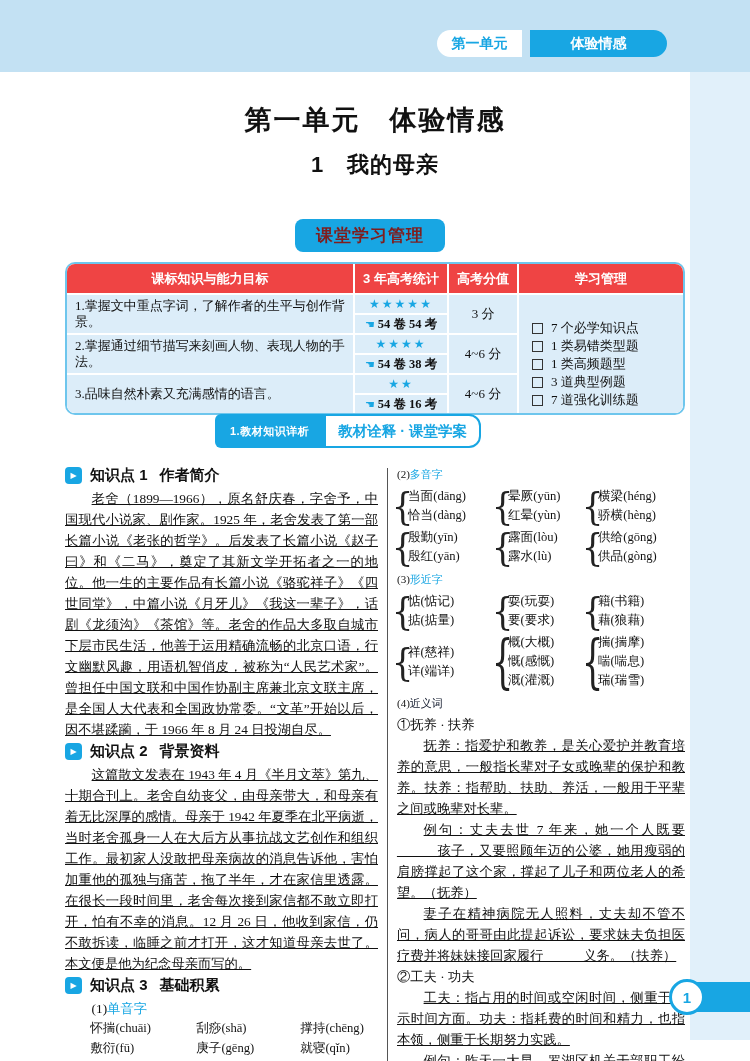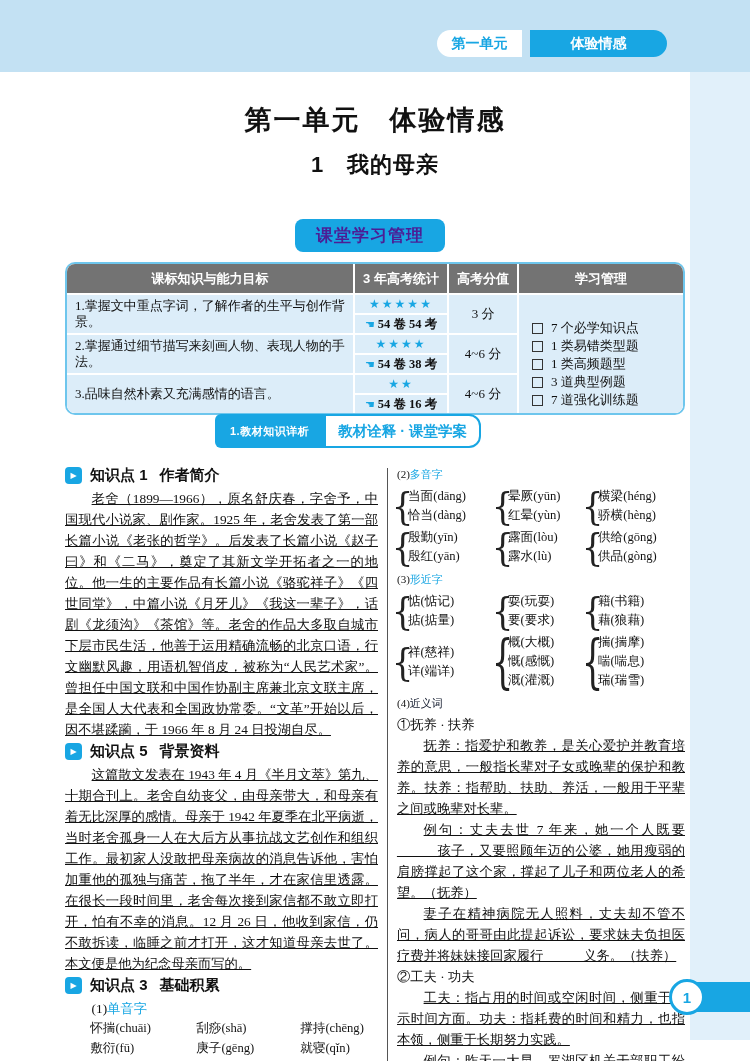--- a/index.html
+++ b/index.html
@@ -10,25 +10,25 @@
   .strip  { position:absolute; left:690px; top:72px; width:60px; height:968px; background:#e1f0fa; }
   .page   { position:absolute; left:0; top:72px; width:690px; height:989px; background:#fff; border-top-right-radius:28px; }
 
   .unit-pill { position:absolute; left:437px; top:30px; height:27px; display:flex; border-radius:14px; overflow:hidden; font-family:"Liberation Sans",sans-serif; font-weight:bold; font-size:14px; }
   .unit-pill .seg-a { background:#fff; color:#18a6e3; width:85px; display:flex; align-items:center; justify-content:center; }
   .unit-pill .seg-b { background:#18a6e3; color:#fff; width:137px; display:flex; align-items:center; justify-content:center;margin-left:8px; }
 
   .main-title  { position:absolute; left:65px; top:102px; width:620px; text-align:center; font-family:"Liberation Sans",sans-serif; font-weight:bold; font-size:27px; letter-spacing:2px; }
   .lesson-title{ position:absolute; left:65px; top:150px; width:620px; text-align:center; font-family:"Liberation Sans",sans-serif; font-weight:bold; font-size:22px; letter-spacing:1px; }
 
-  .badge { position:absolute; left:295px; top:219px; width:150px; height:33px; background:#18a6e3; border-radius:8px; color:#4c1d95; font-family:"Liberation Sans",sans-serif; font-weight:bold; font-size:17px; display:flex; align-items:center; justify-content:center; letter-spacing:1px; }
+  .badge { position:absolute; left:295px; top:219px; width:150px; height:33px; background:#18a6e3; border-radius:8px; color:#7f1d1d; font-family:"Liberation Sans",sans-serif; font-weight:bold; font-size:17px; display:flex; align-items:center; justify-content:center; letter-spacing:1px; }
 
   .gtable { position:absolute; left:65px; top:262px; width:620px; border:2px solid #6ec6ed; border-radius:10px; overflow:hidden; background:#fff; }
   .grid { display:grid; grid-template-columns:286px 92px 68px auto; grid-template-rows:29px 38px 38px 38px; gap:2px; background:#fff; }
-  .hcell { background:#737373; color:#fff; font-family:"Liberation Sans",sans-serif; font-weight:bold; font-size:13px; display:flex; align-items:center; justify-content:center; }
+  .hcell { background:#ef4444; color:#fff; font-family:"Liberation Sans",sans-serif; font-weight:bold; font-size:13px; display:flex; align-items:center; justify-content:center; }
   .cell  { background:#dcedf9; font-size:13px; }
   .goal-cell { display:flex; align-items:center; padding:0 4px 0 8px; line-height:16px; }
   .stat-cell { display:flex; flex-direction:column; }
   .stat-cell .half-top { flex:1; border-bottom:2px solid #fff; display:flex; align-items:center; justify-content:center; color:#18a6e3; font-size:12px; letter-spacing:2px; }
   .stat-cell .half-bot { flex:1; display:flex; align-items:center; justify-content:center; font-size:12.5px; font-weight:bold; }
   .stat-cell .hand { color:#18a6e3; font-size:11px; margin-right:3px; font-family:"DejaVu Sans",sans-serif; }
   .score-cell { display:flex; align-items:center; justify-content:center; font-size:13px; }
   .manage-cell { grid-column:4; grid-row:2/5; display:flex; flex-direction:column; justify-content:space-between; padding:24px 4px 8px 13px; font-size:13px; }
   .manage-item { display:flex; align-items:center; }
   .cbx { width:11px; height:11px; border:1px solid #333; background:#dcedf9; margin-right:8px; flex:none; }
@@ -154,21 +154,21 @@
   <div class="col-left">
     <div class="kp-head">
       <span class="kp-icon">▶</span>
       <span class="kp-num">知识点 1</span>
       <span>作者简介</span>
     </div>
     <div class="para">老舍（1899—1966），原名舒庆春，字舍予，中国现代小说家、剧作家。1925 年，老舍发表了第一部长篇小说《老张的哲学》。后发表了长篇小说《赵子曰》和《二马》，奠定了其新文学开拓者之一的地位。他一生的主要作品有长篇小说《骆驼祥子》《四世同堂》，中篇小说《月牙儿》《我这一辈子》，话剧《龙须沟》《茶馆》等。老舍的作品大多取自城市下层市民生活，他善于运用精确流畅的北京口语，行文幽默风趣，用语机智俏皮，被称为“人民艺术家”。曾担任中国文联和中国作协副主席兼北京文联主席，是全国人大代表和全国政协常委。“文革”开始以后，因不堪蹂躏，于 1966 年 8 月 24 日投湖自尽。</div>
 
     <div class="kp-head">
       <span class="kp-icon">▶</span>
-      <span class="kp-num">知识点 5</span>
+      <span class="kp-num">知识点 2</span>
       <span>背景资料</span>
     </div>
     <div class="para">这篇散文发表在 1943 年 4 月《半月文萃》第九、十期合刊上。老舍自幼丧父，由母亲带大，和母亲有着无比深厚的感情。母亲于 1942 年夏季在北平病逝，当时老舍孤身一人在大后方从事抗战文艺创作和组织工作。最初家人没敢把母亲病故的消息告诉他，害怕加重他的孤独与痛苦，拖了半年，才在家信里透露。在很长一段时间里，老舍每次接到家信都不敢立即打开，怕有不幸的消息。12 月 26 日，他收到家信，仍不敢拆读，临睡之前才打开，这才知道母亲去世了。本文便是他为纪念母亲而写的。</div>
 
     <div class="kp-head">
       <span class="kp-icon">▶</span>
       <span class="kp-num">知识点 3</span>
       <span>基础积累</span>
     </div>
     <div class="sub-label">

